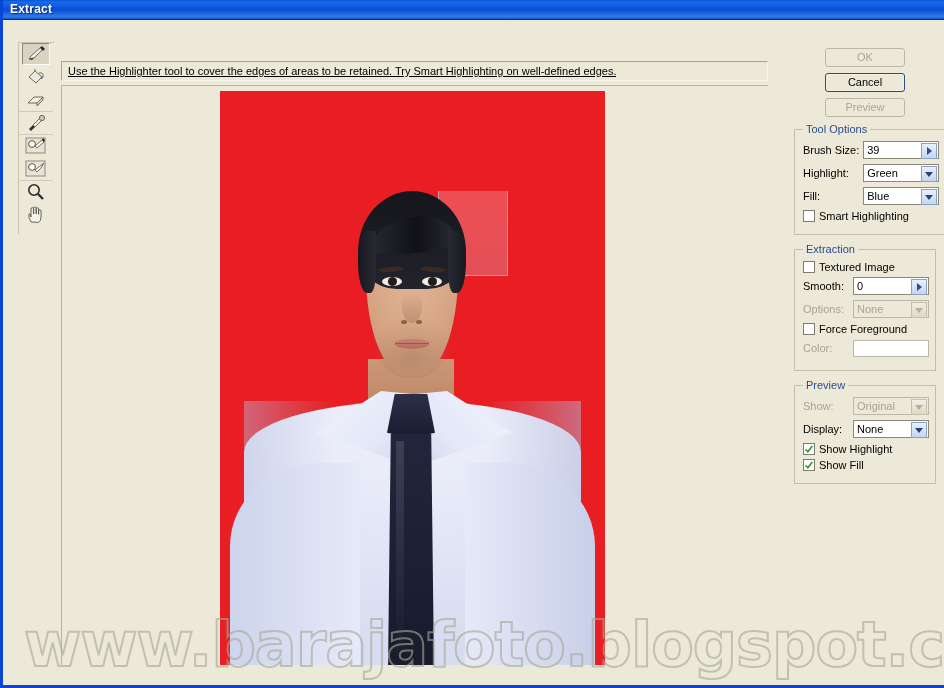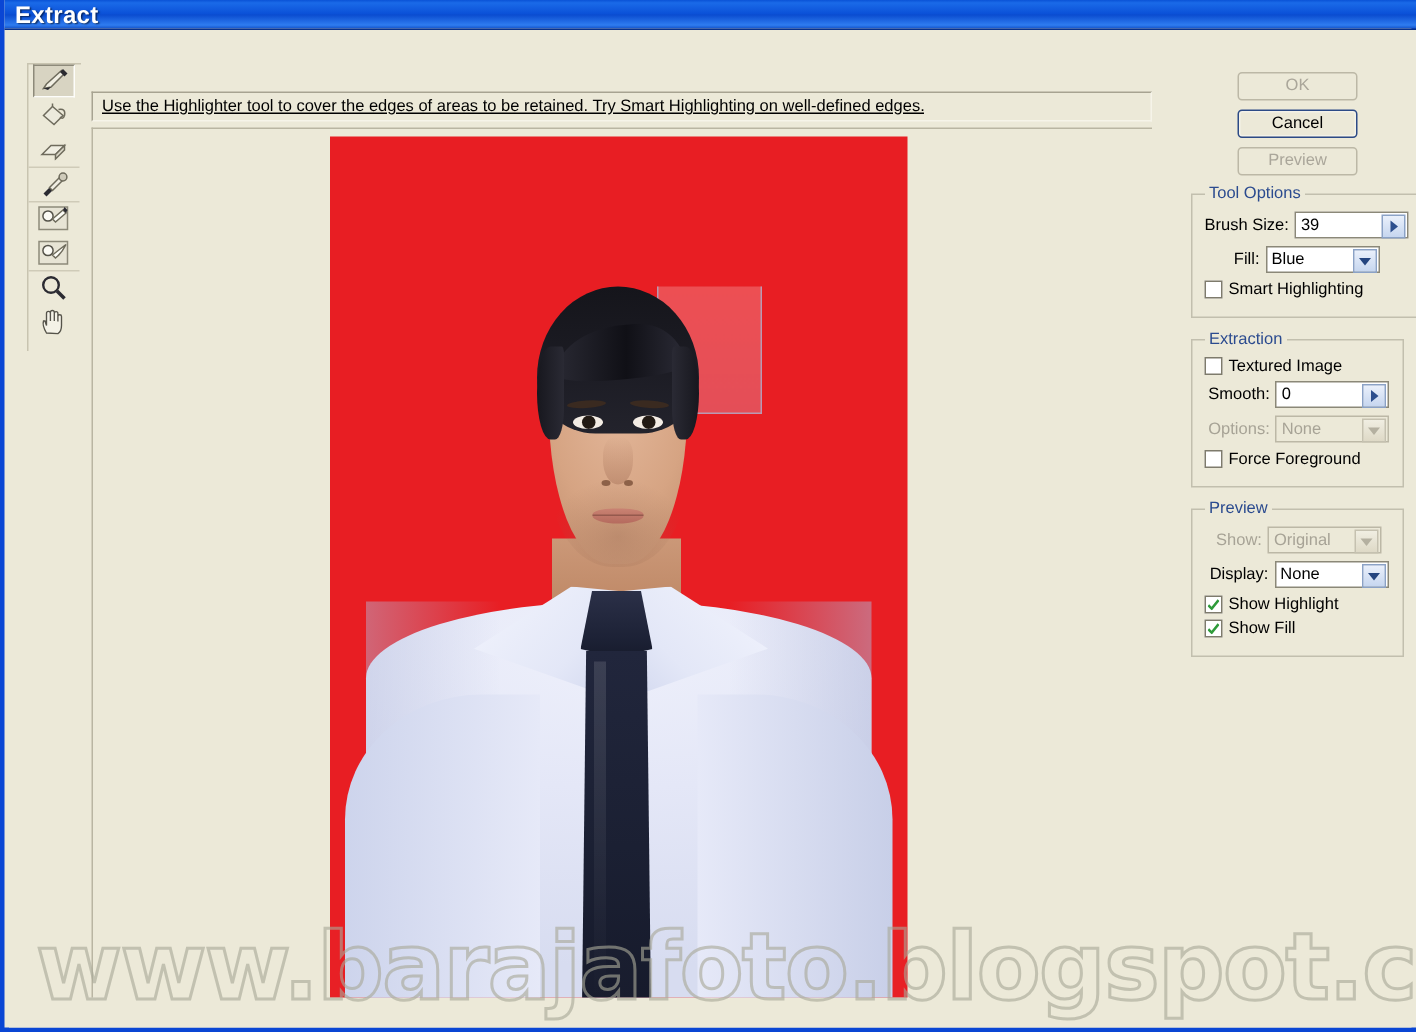--- a/index.html
+++ b/index.html
@@ -22,21 +22,21 @@
   #titlebar {
     position: absolute; left: 0; top: 0;
     width: 944px; height: 20px;
     background: linear-gradient(to bottom,
        #0a52d6 0%, #1a6ae8 10%, #0b51d8 48%, #0a4cd0 52%, #2f7cf0 88%, #1453c8 100%);
     border-bottom: 1px solid #08308a;
   }
   #title-text {
     position: absolute; left: 7px; top: 2px;
     color: #ffffff;
-    font-size: 16px; font-weight: bold;
+    font-size: 12px; font-weight: bold;
     text-shadow: 1px 1px 1px rgba(0,0,0,.55);
     letter-spacing: .2px;
   }
 
   
   #client {
     position: absolute; left: 3px; top: 20px;
     width: 938px; height: 665px;
     background: #ece9d8;
   }
@@ -260,21 +260,21 @@
   fieldset.group {
     margin: 0 0 8px 0;
     padding: 6px 6px 8px 8px;
     border: 1px solid #c2bfae;
     background: transparent;
   }
   fieldset.group legend {
     font-size: 11px; color: #2b4b8f; padding: 0 3px;
   }
   .row {
-    display: flex; align-items: center; justify-content: center;
+    display: flex; align-items: center; justify-content: space-between;
     margin-bottom: 5px;
     height: 18px;
   }
   .row label {
     font-size: 11px; color: #000; margin-right: 4px; white-space: nowrap;
   }
   .row label.dim { color: #a7a396; }
 
   .field {
     position: relative;
@@ -480,20 +480,29 @@
         <div class="row">
           <label>Brush Size:</label>
           <div class="field">
             <span class="val">39</span>
             <span class="spin">
               <span class="arrow-right"></span>
             </span>
           </div>
         </div>
 
+        <div class="row">
+          <label>Highlight:</label>
+          <div class="field">
+            <span class="val">Green</span>
+            <span class="ddl">
+              <span class="arrow-down"></span>
+            </span>
+          </div>
+        </div>
 
         <div class="row">
           <label>Fill:</label>
           <div class="field">
             <span class="val">Blue</span>
             <span class="ddl">
               <span class="arrow-down"></span>
             </span>
           </div>
         </div>
@@ -530,20 +539,24 @@
               <span class="arrow-down dim"></span>
             </span>
           </div>
         </div>
 
         <div class="chkrow">
           <span class="chk"></span>
           <span>Force Foreground</span>
         </div>
 
+        <div class="row">
+          <label class="dim">Color:</label>
+          <div class="swatch"></div>
+        </div>
       </fieldset>
 
       <fieldset class="group">
         <legend>Preview</legend>
 
         <div class="row">
           <label class="dim">Show:</label>
           <div class="field dim">
             <span class="val">Original</span>
             <span class="ddl dim">

